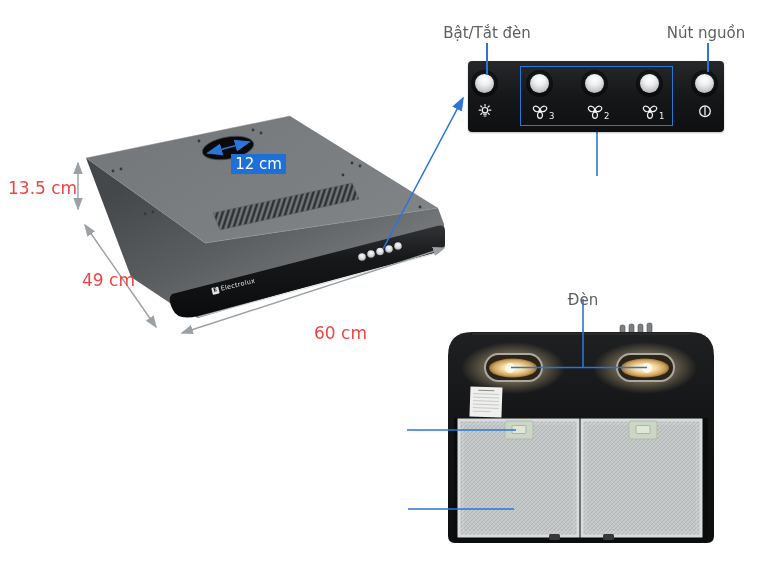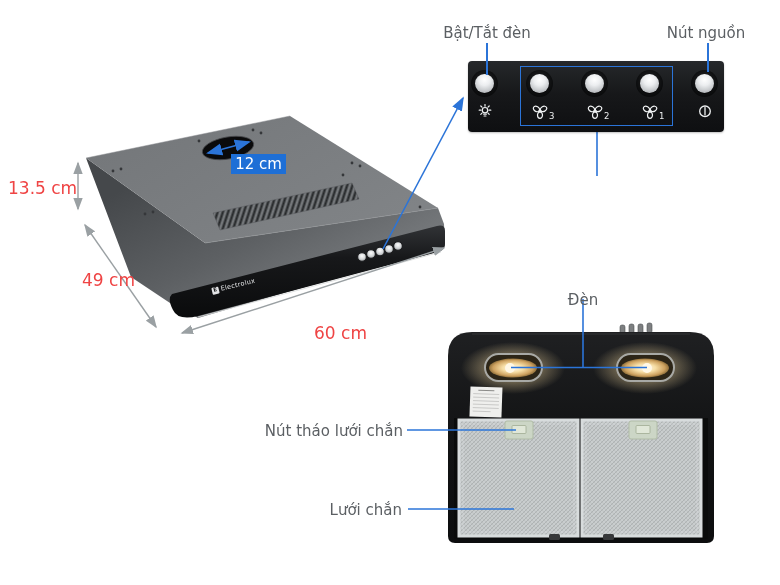--- a/index.html
+++ b/index.html
@@ -340,16 +340,14 @@
   </div>
 
   <div id="fan-group-box"></div>
   <div class="vlead" id="lead-light"></div>
   <div class="vlead" id="lead-power"></div>
 
   <div class="lbl center" style="left:417px; top:24px; width:140px;">Bật/Tắt đèn</div>
   <div class="lbl center" style="left:636px; top:24px; width:140px;">Nút nguồn</div>
 
   <div class="lbl center" style="left:543px; top:280px; width:80px;margin-top:11px;">Đèn</div>
-  <div class="lbl right" style="left:203px; top:422px; width:200px;">Nút tháo lưới chắn</div>
-  <div class="lbl right" style="left:252px; top:501px; width:150px;">Lưới chắn</div>
 
 </div>
 
 </body></html>

